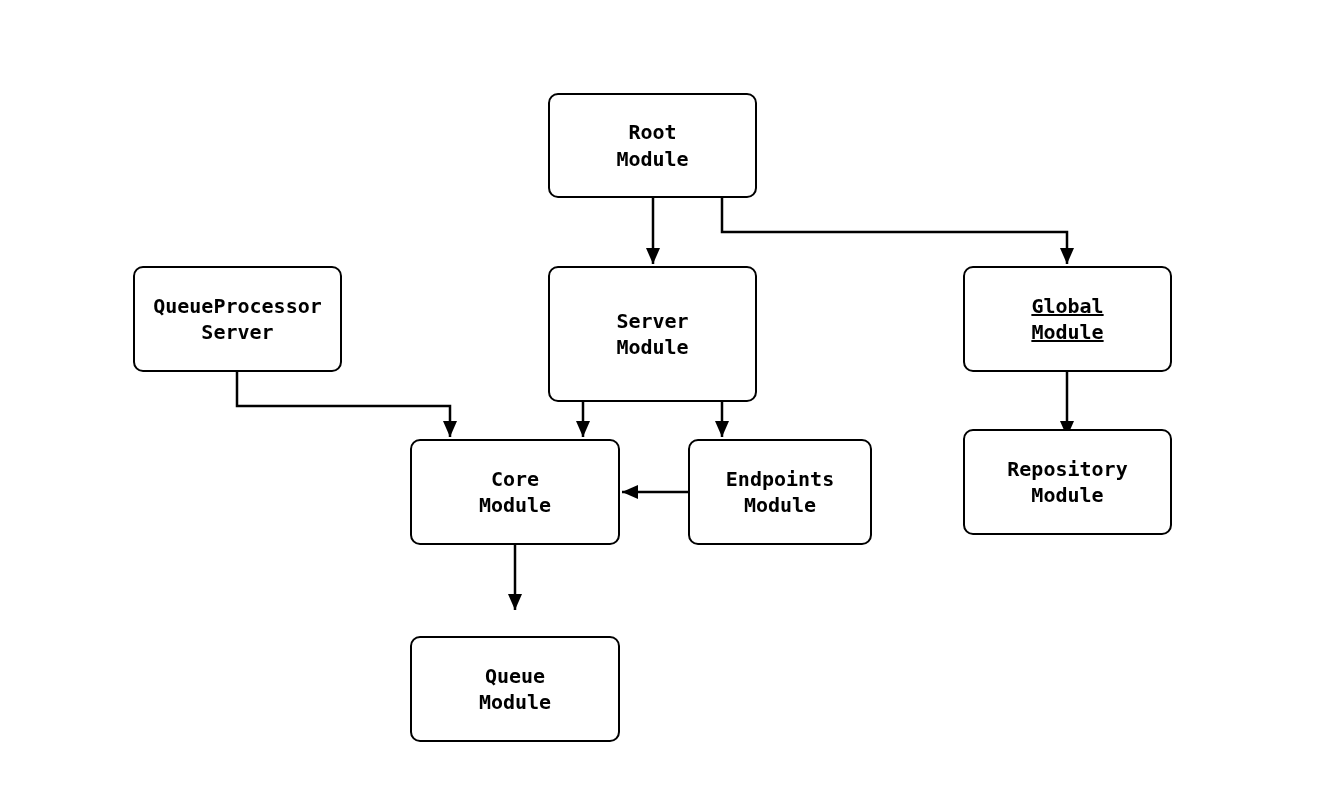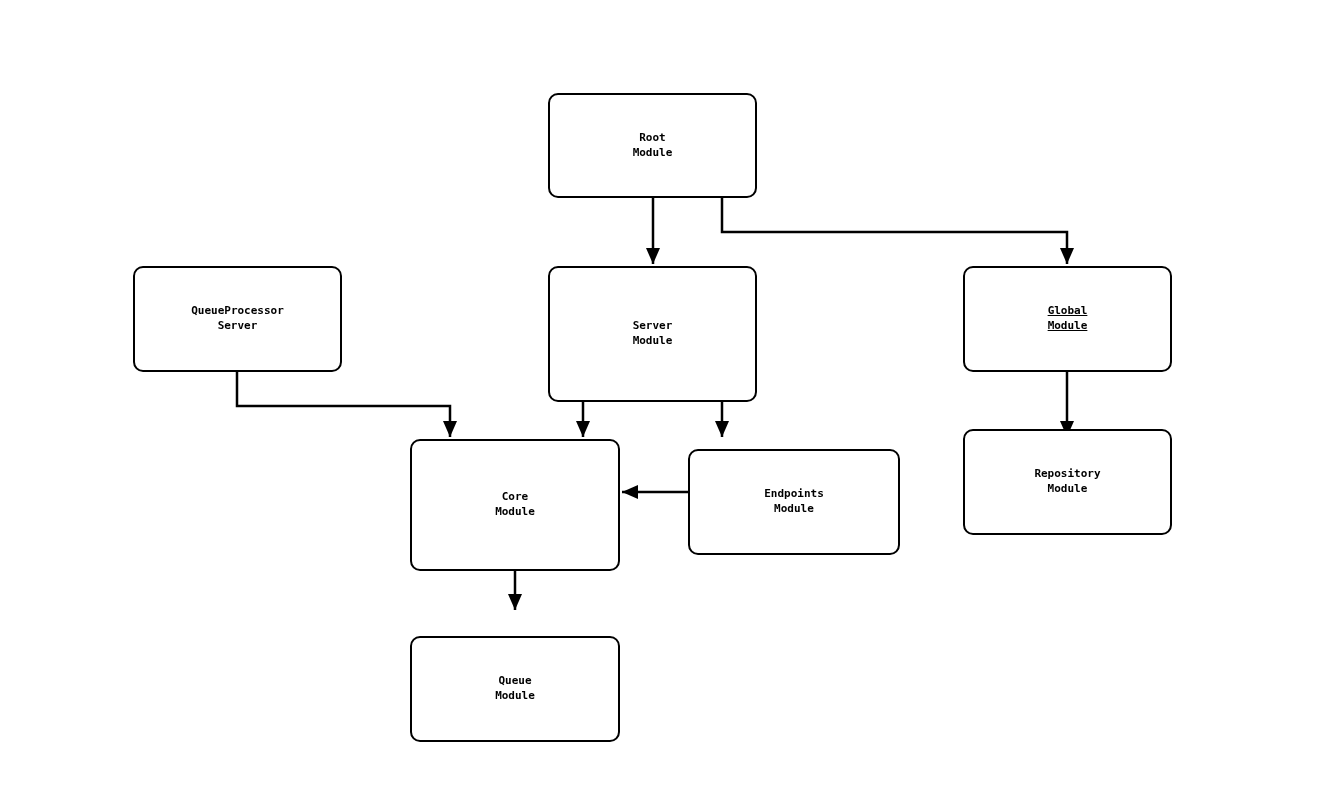--- a/index.html
+++ b/index.html
@@ -26,32 +26,32 @@
     position: absolute;
     box-sizing: border-box;
     background: #ffffff;
     border: 2.5px solid #000000;
     border-radius: 10px;
     display: flex;
     align-items: center;
     justify-content: center;
     text-align: center;
     font-weight: bold;
-    font-size: 11px;
+    font-size: 20px;
     line-height: 1.32;
     color: #000000;
     white-space: pre-line;
   }
   
   #node-root        { left: 548px; top:  93px; width: 209px; height: 105px; }
   #node-queueproc   { left: 133px; top: 266px; width: 209px; height: 106px; }
   #node-server      { left: 548px; top: 266px; width: 209px; height: 136px; }
   #node-global      { left: 963px; top: 266px; width: 209px; height: 106px; text-decoration: underline; }
-  #node-core        { left: 410px; top: 439px; width: 210px; height: 132px; }
-  #node-endpoints   { left: 688px; top: 449px; width: 212px; height: 106px; }
+  #node-core        { left: 410px; top: 439px; width: 210px; height: 106px; }
+  #node-endpoints   { left: 688px; top: 439px; width: 184px; height: 106px; }
   #node-repository  { left: 963px; top: 429px; width: 209px; height: 106px; }
   #node-queue       { left: 410px; top: 636px; width: 210px; height: 106px; }
 </style>
 </head>
 <body>
 
 <div class="canvas">
 
   <svg class="edges" width="1337" height="809" viewBox="0 0 1337 809" xmlns="http://www.w3.org/2000/svg">
     <defs>

